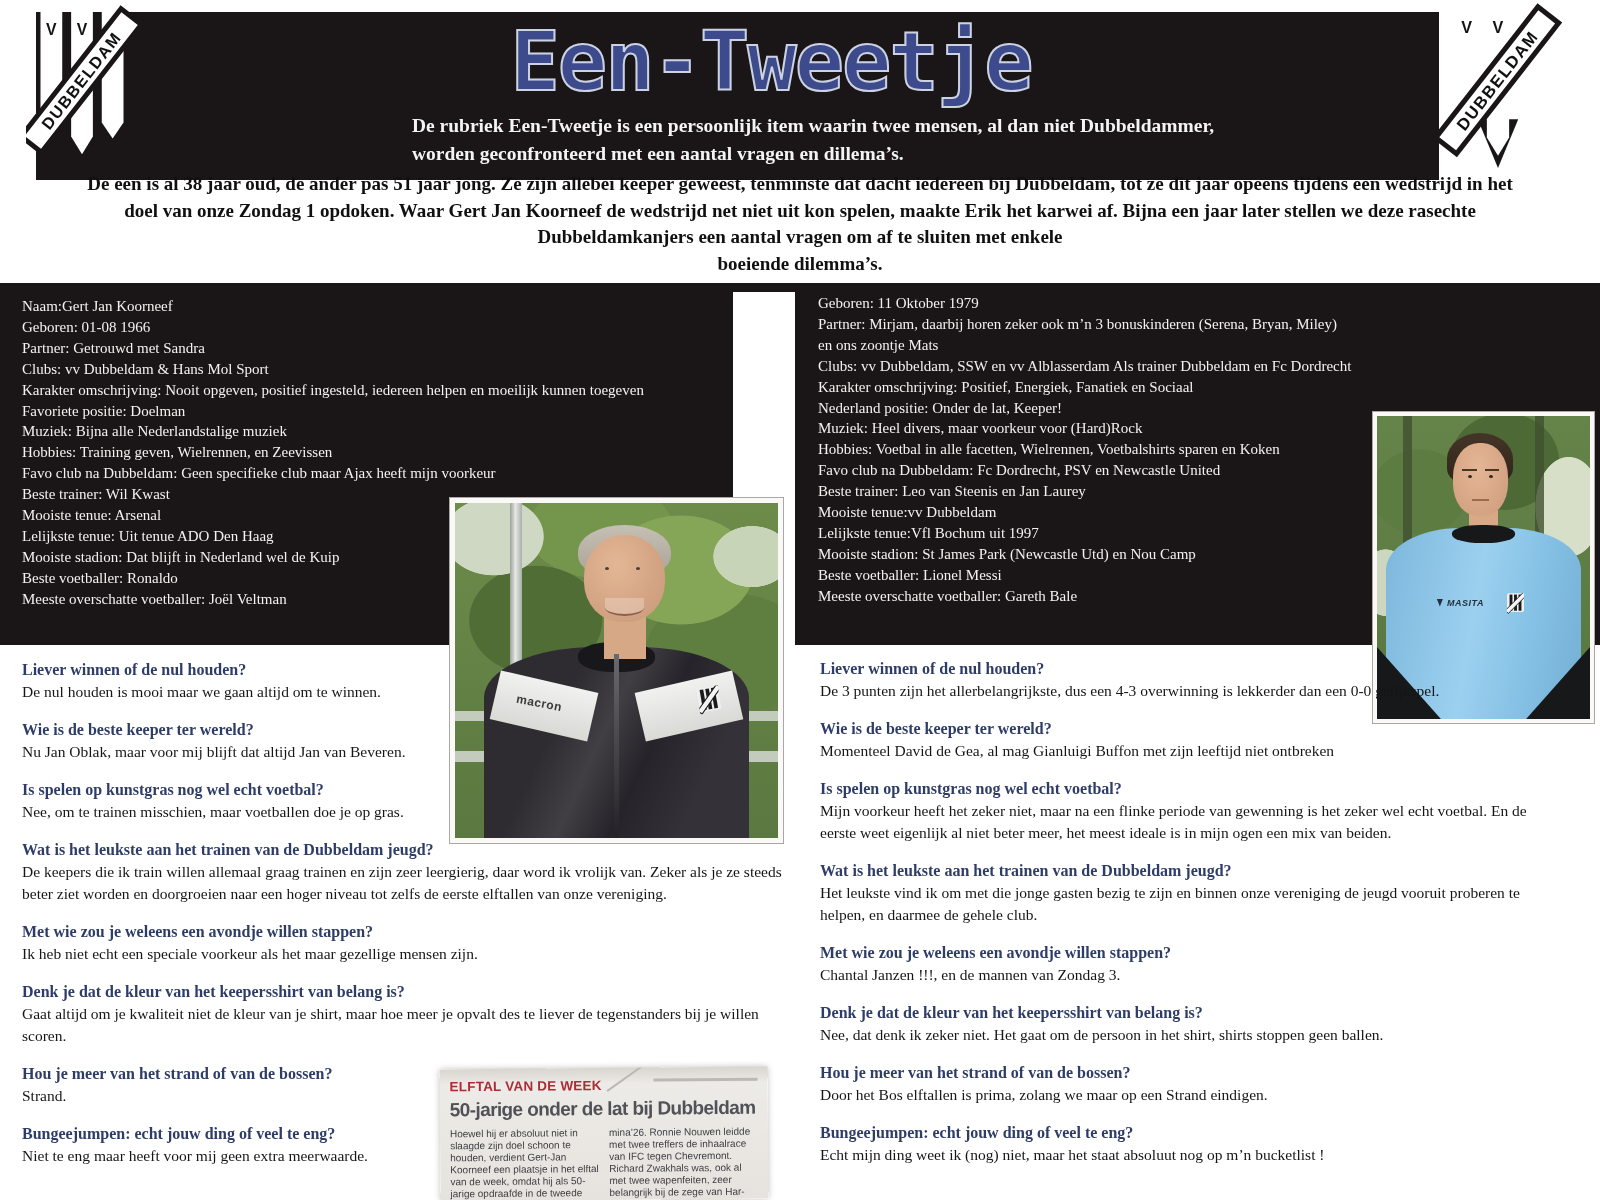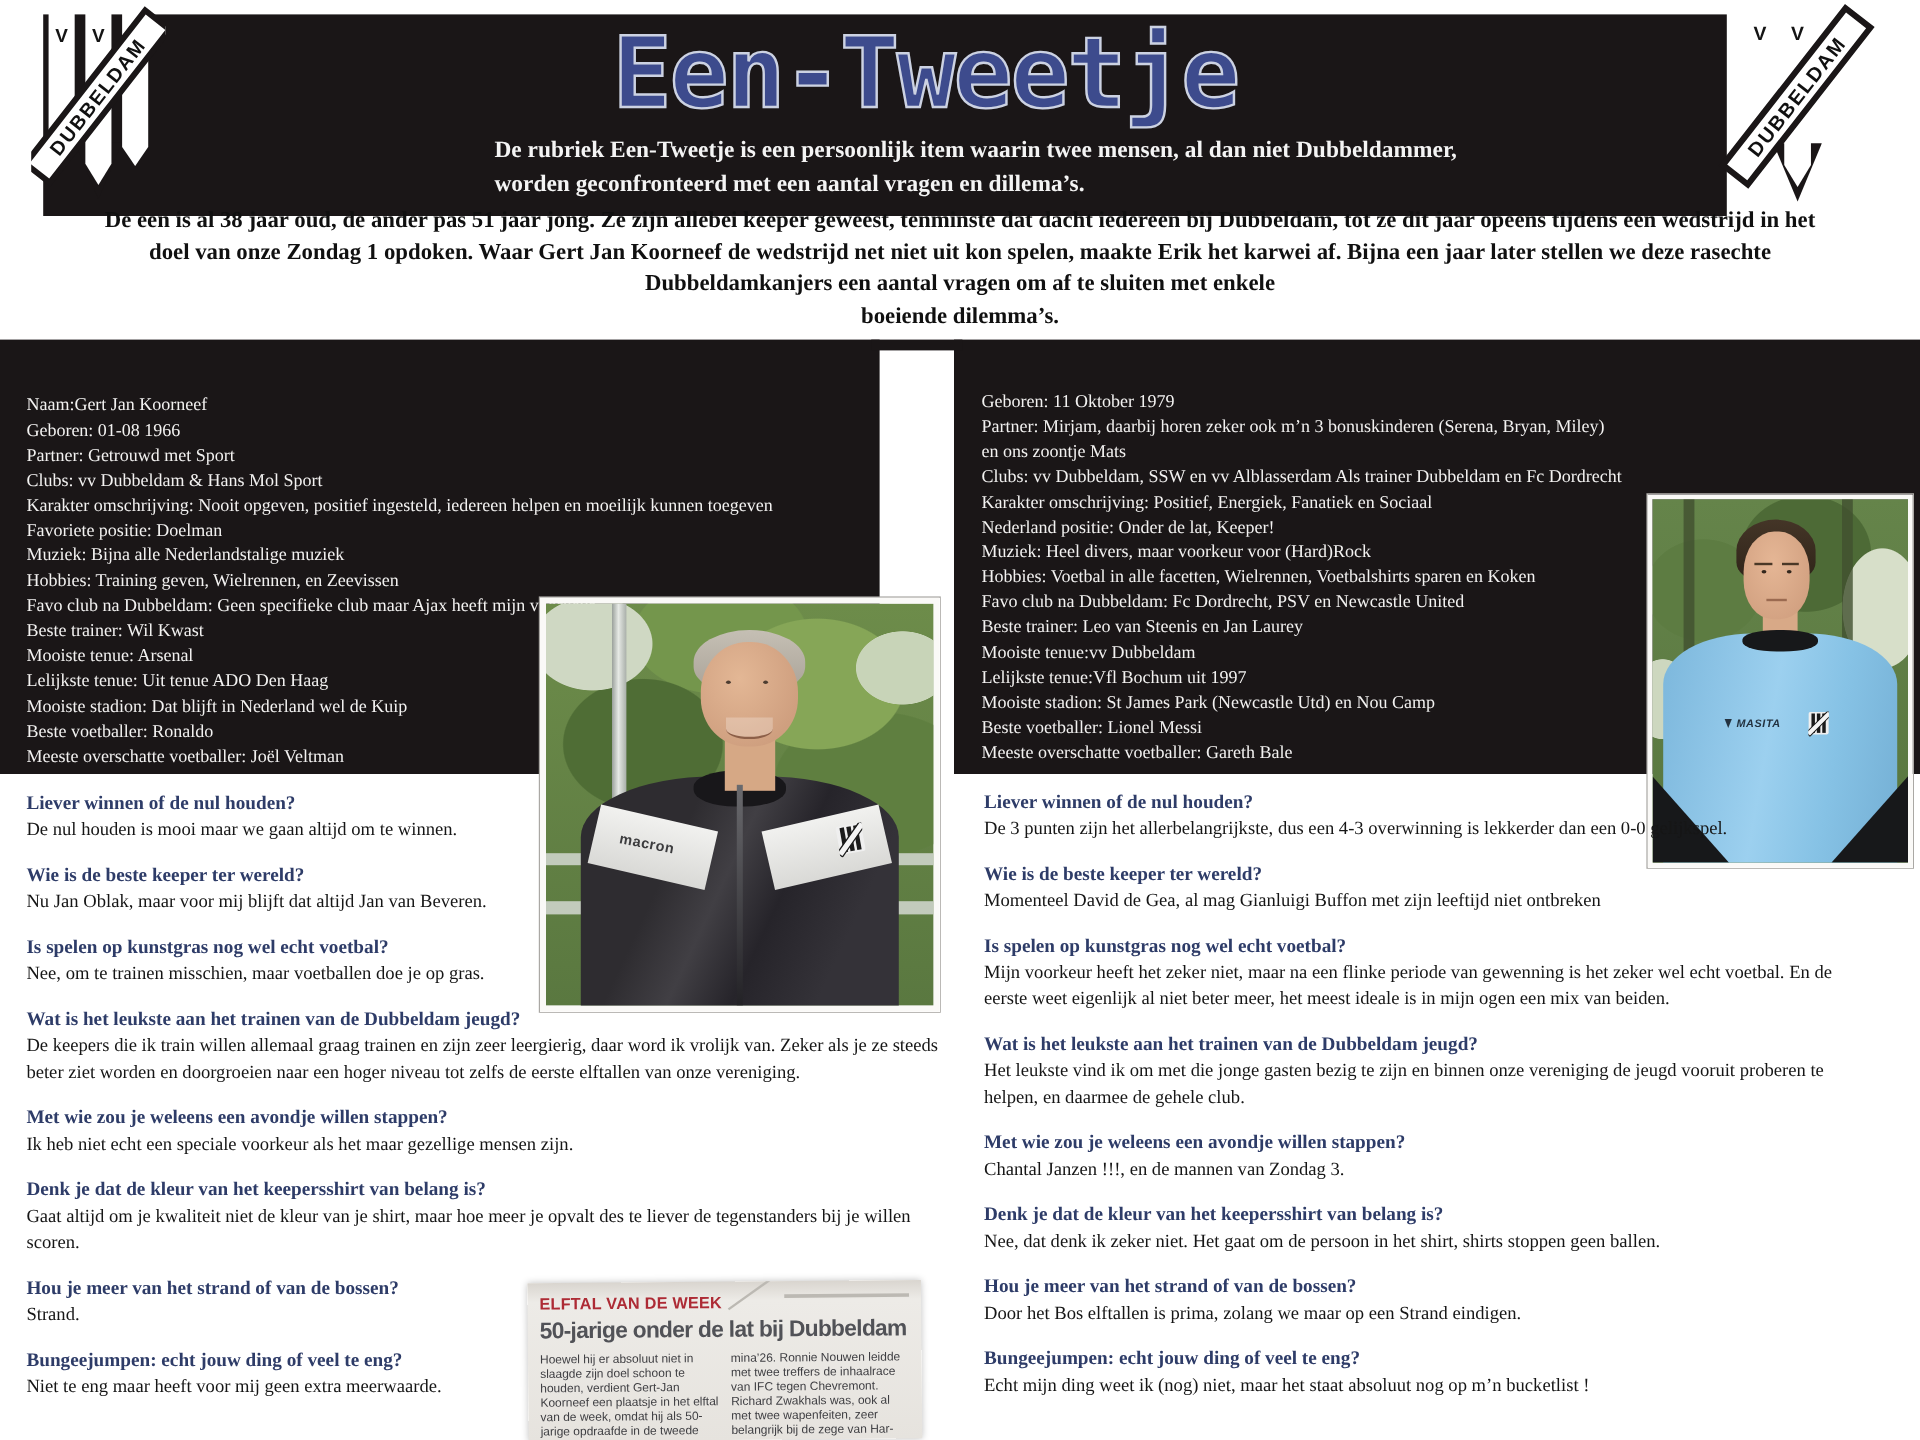--- a/index.html
+++ b/index.html
@@ -21,21 +21,21 @@
 
   
   .intro{position:absolute;left:0;top:171px;width:1600px;text-align:center;}
   .intro-line{white-space:nowrap;font-weight:bold;font-size:19px;line-height:26.5px;color:#101010;}
 
   
   .pbox{position:absolute;top:283px;height:362px;background:#1a1617;z-index:1;}
   .pbox-left{left:0;width:733px;}
   .pbox-right{left:795px;width:805px;}
   .pbox-connector{position:absolute;left:726px;top:283px;width:76px;height:9px;background:#1a1617;z-index:1;}
-  .profile{position:absolute;z-index:1;margin-top:32px;}
+  .profile{position:absolute;z-index:1;}
   .profile-left{left:22px;top:296px;width:708px;}
   .profile-right{left:818px;top:293px;width:770px;}
   .profile-line{white-space:nowrap;font-size:15px;line-height:20.9px;color:#f3f2f1;}
 
   
   .qa{position:absolute;z-index:4;}
   .qa-left{left:22px;top:659px;width:772px;}
   .qa-right{left:820px;top:658px;width:742px;}
   .qa-block{margin-bottom:16px;}
   .qa-block .q{font-weight:bold;font-size:16px;line-height:22px;color:#2e3c68;}
@@ -168,21 +168,21 @@
       <div class="intro-line">boeiende dilemma’s.</div>
     </div>
 
   <div class="pbox pbox-left"></div>
   <div class="pbox pbox-right"></div>
   <div class="pbox-connector"></div>
 
   <div class="profile profile-left">
       <div class="profile-line">Naam:Gert Jan Koorneef</div>
       <div class="profile-line">Geboren: 01-08 1966</div>
-      <div class="profile-line">Partner: Getrouwd met Sport</div>
+      <div class="profile-line">Partner: Getrouwd met Sandra</div>
       <div class="profile-line">Clubs:  vv Dubbeldam &amp; Hans Mol Sport</div>
       <div class="profile-line">Karakter omschrijving: Nooit opgeven, positief ingesteld, iedereen helpen en moeilijk kunnen toegeven</div>
       <div class="profile-line">Favoriete positie: Doelman</div>
       <div class="profile-line">Muziek: Bijna alle Nederlandstalige muziek</div>
       <div class="profile-line">Hobbies: Training geven, Wielrennen, en Zeevissen</div>
       <div class="profile-line">Favo club na Dubbeldam: Geen specifieke club maar Ajax heeft mijn voorkeur</div>
       <div class="profile-line">Beste trainer: Wil Kwast</div>
       <div class="profile-line">Mooiste tenue:  Arsenal</div>
       <div class="profile-line">Lelijkste tenue: Uit tenue ADO Den Haag</div>
       <div class="profile-line">Mooiste stadion: Dat blijft in Nederland wel de Kuip</div>

